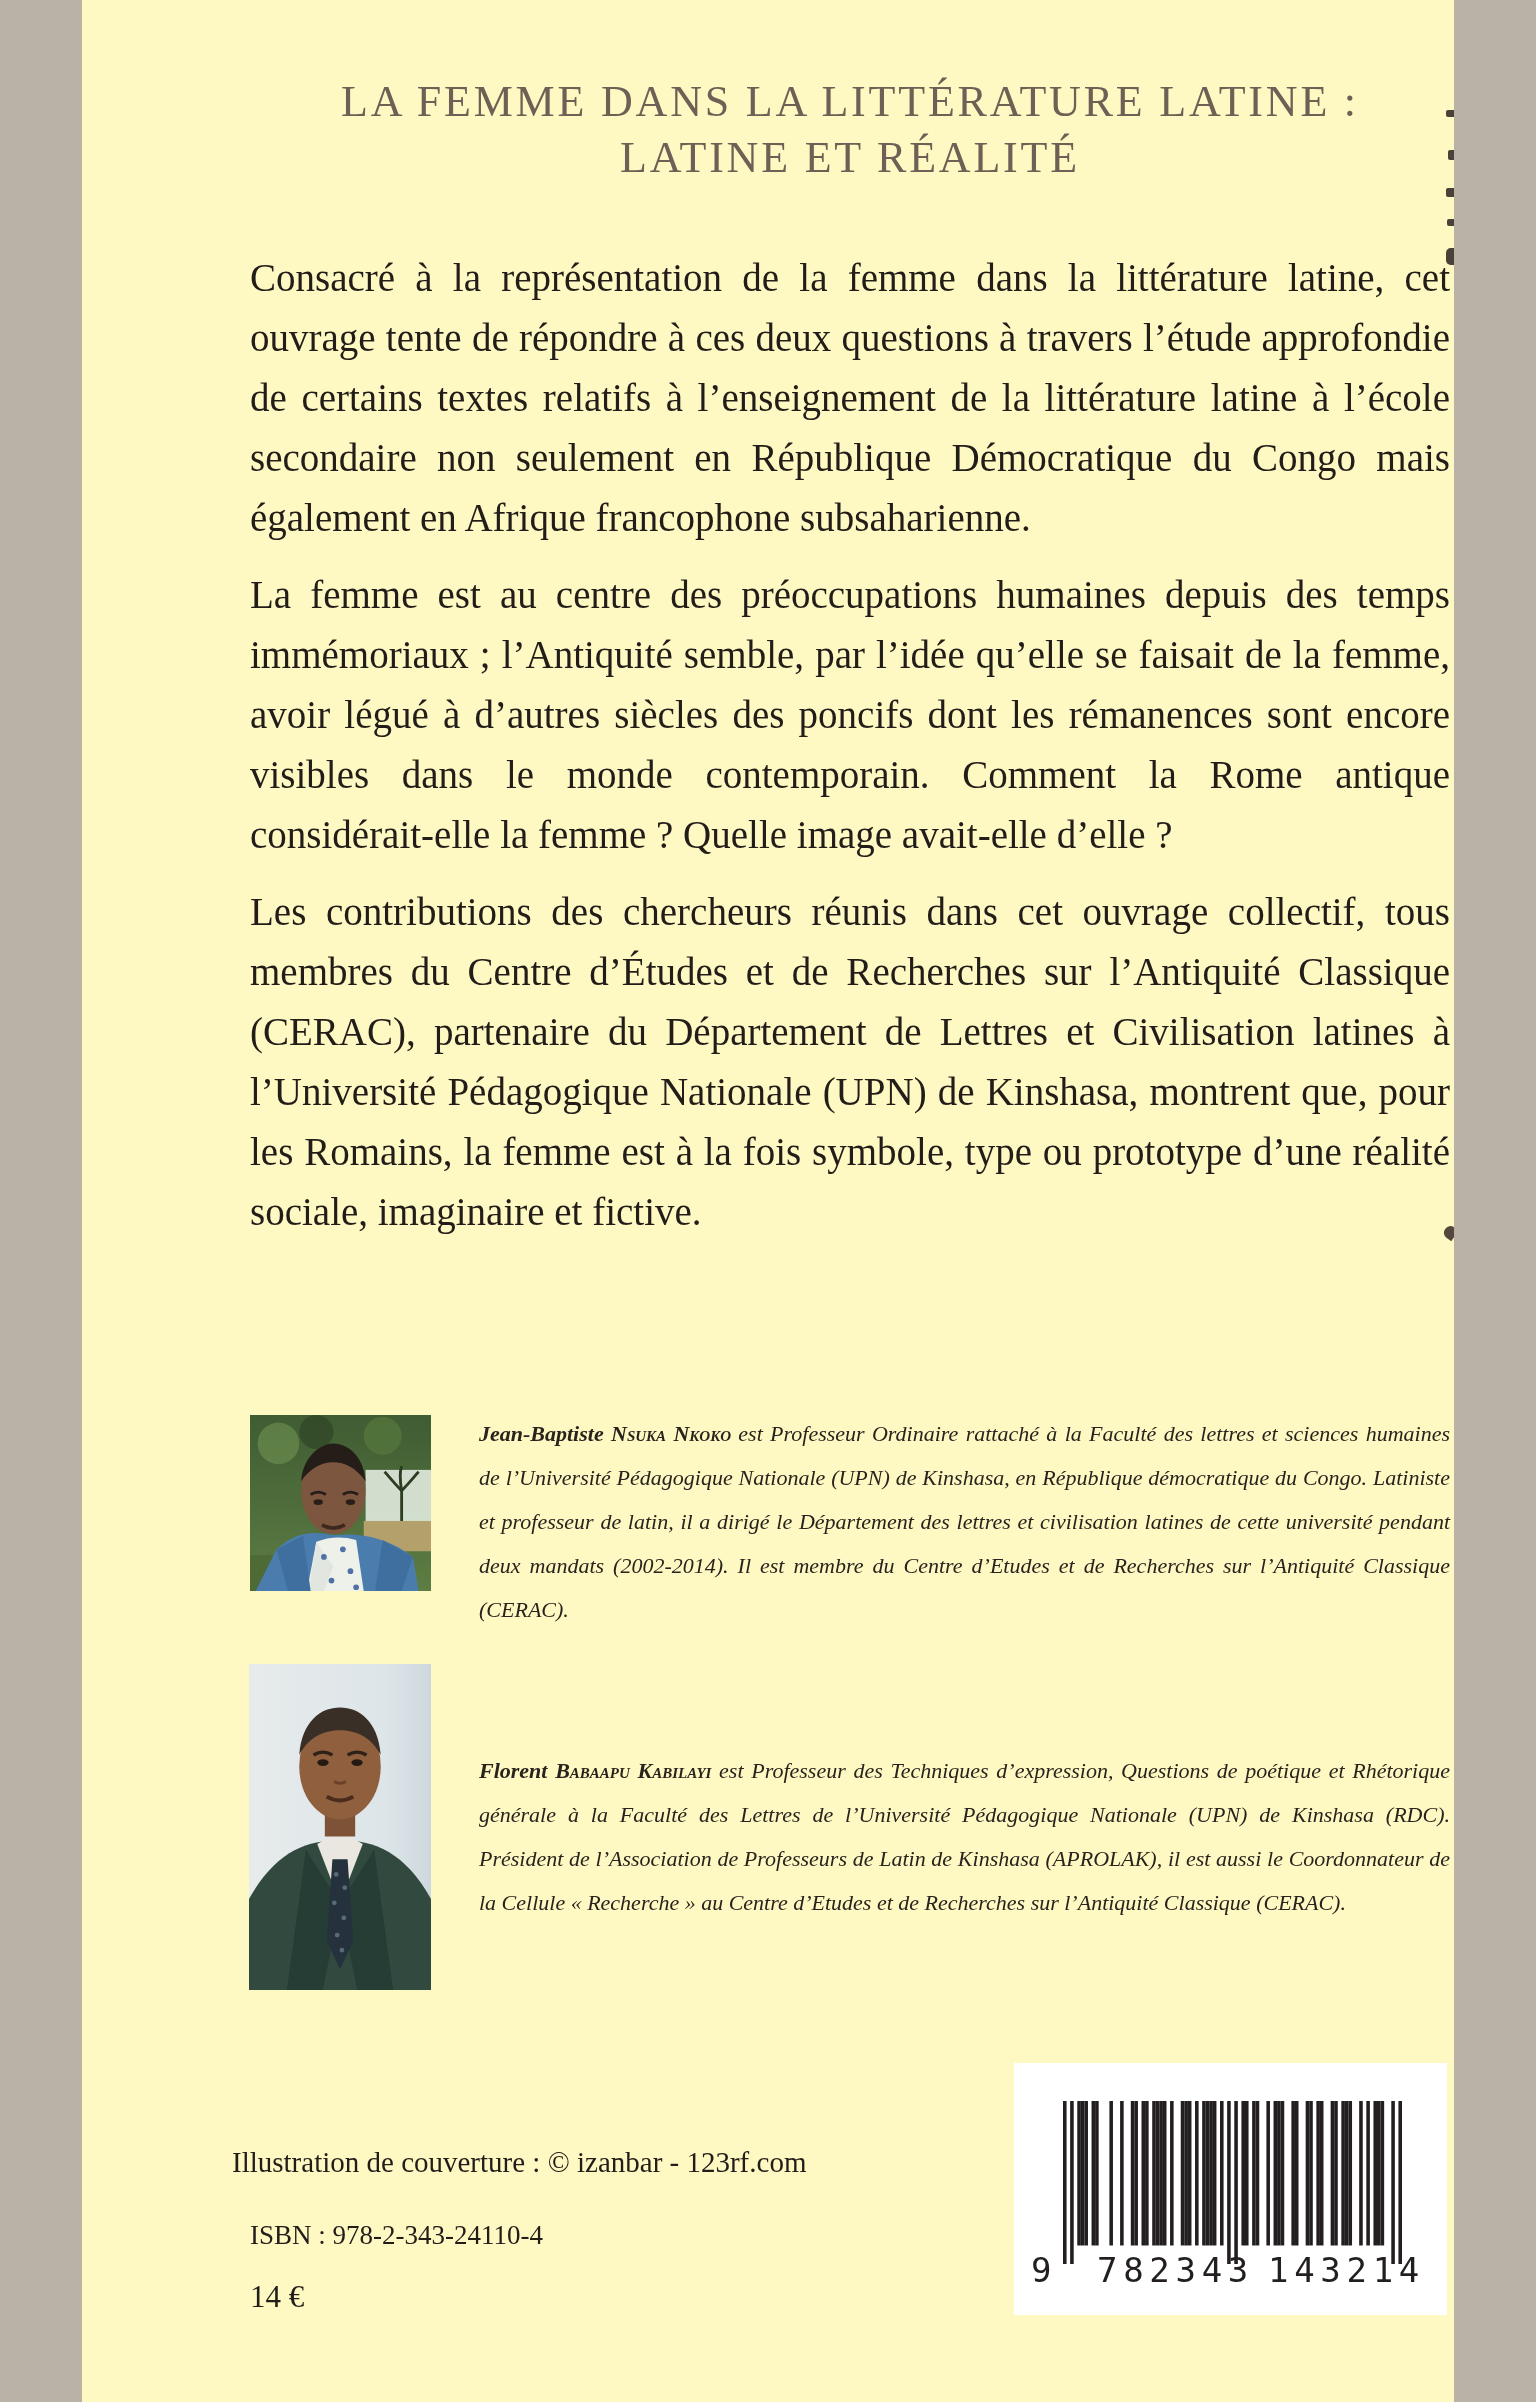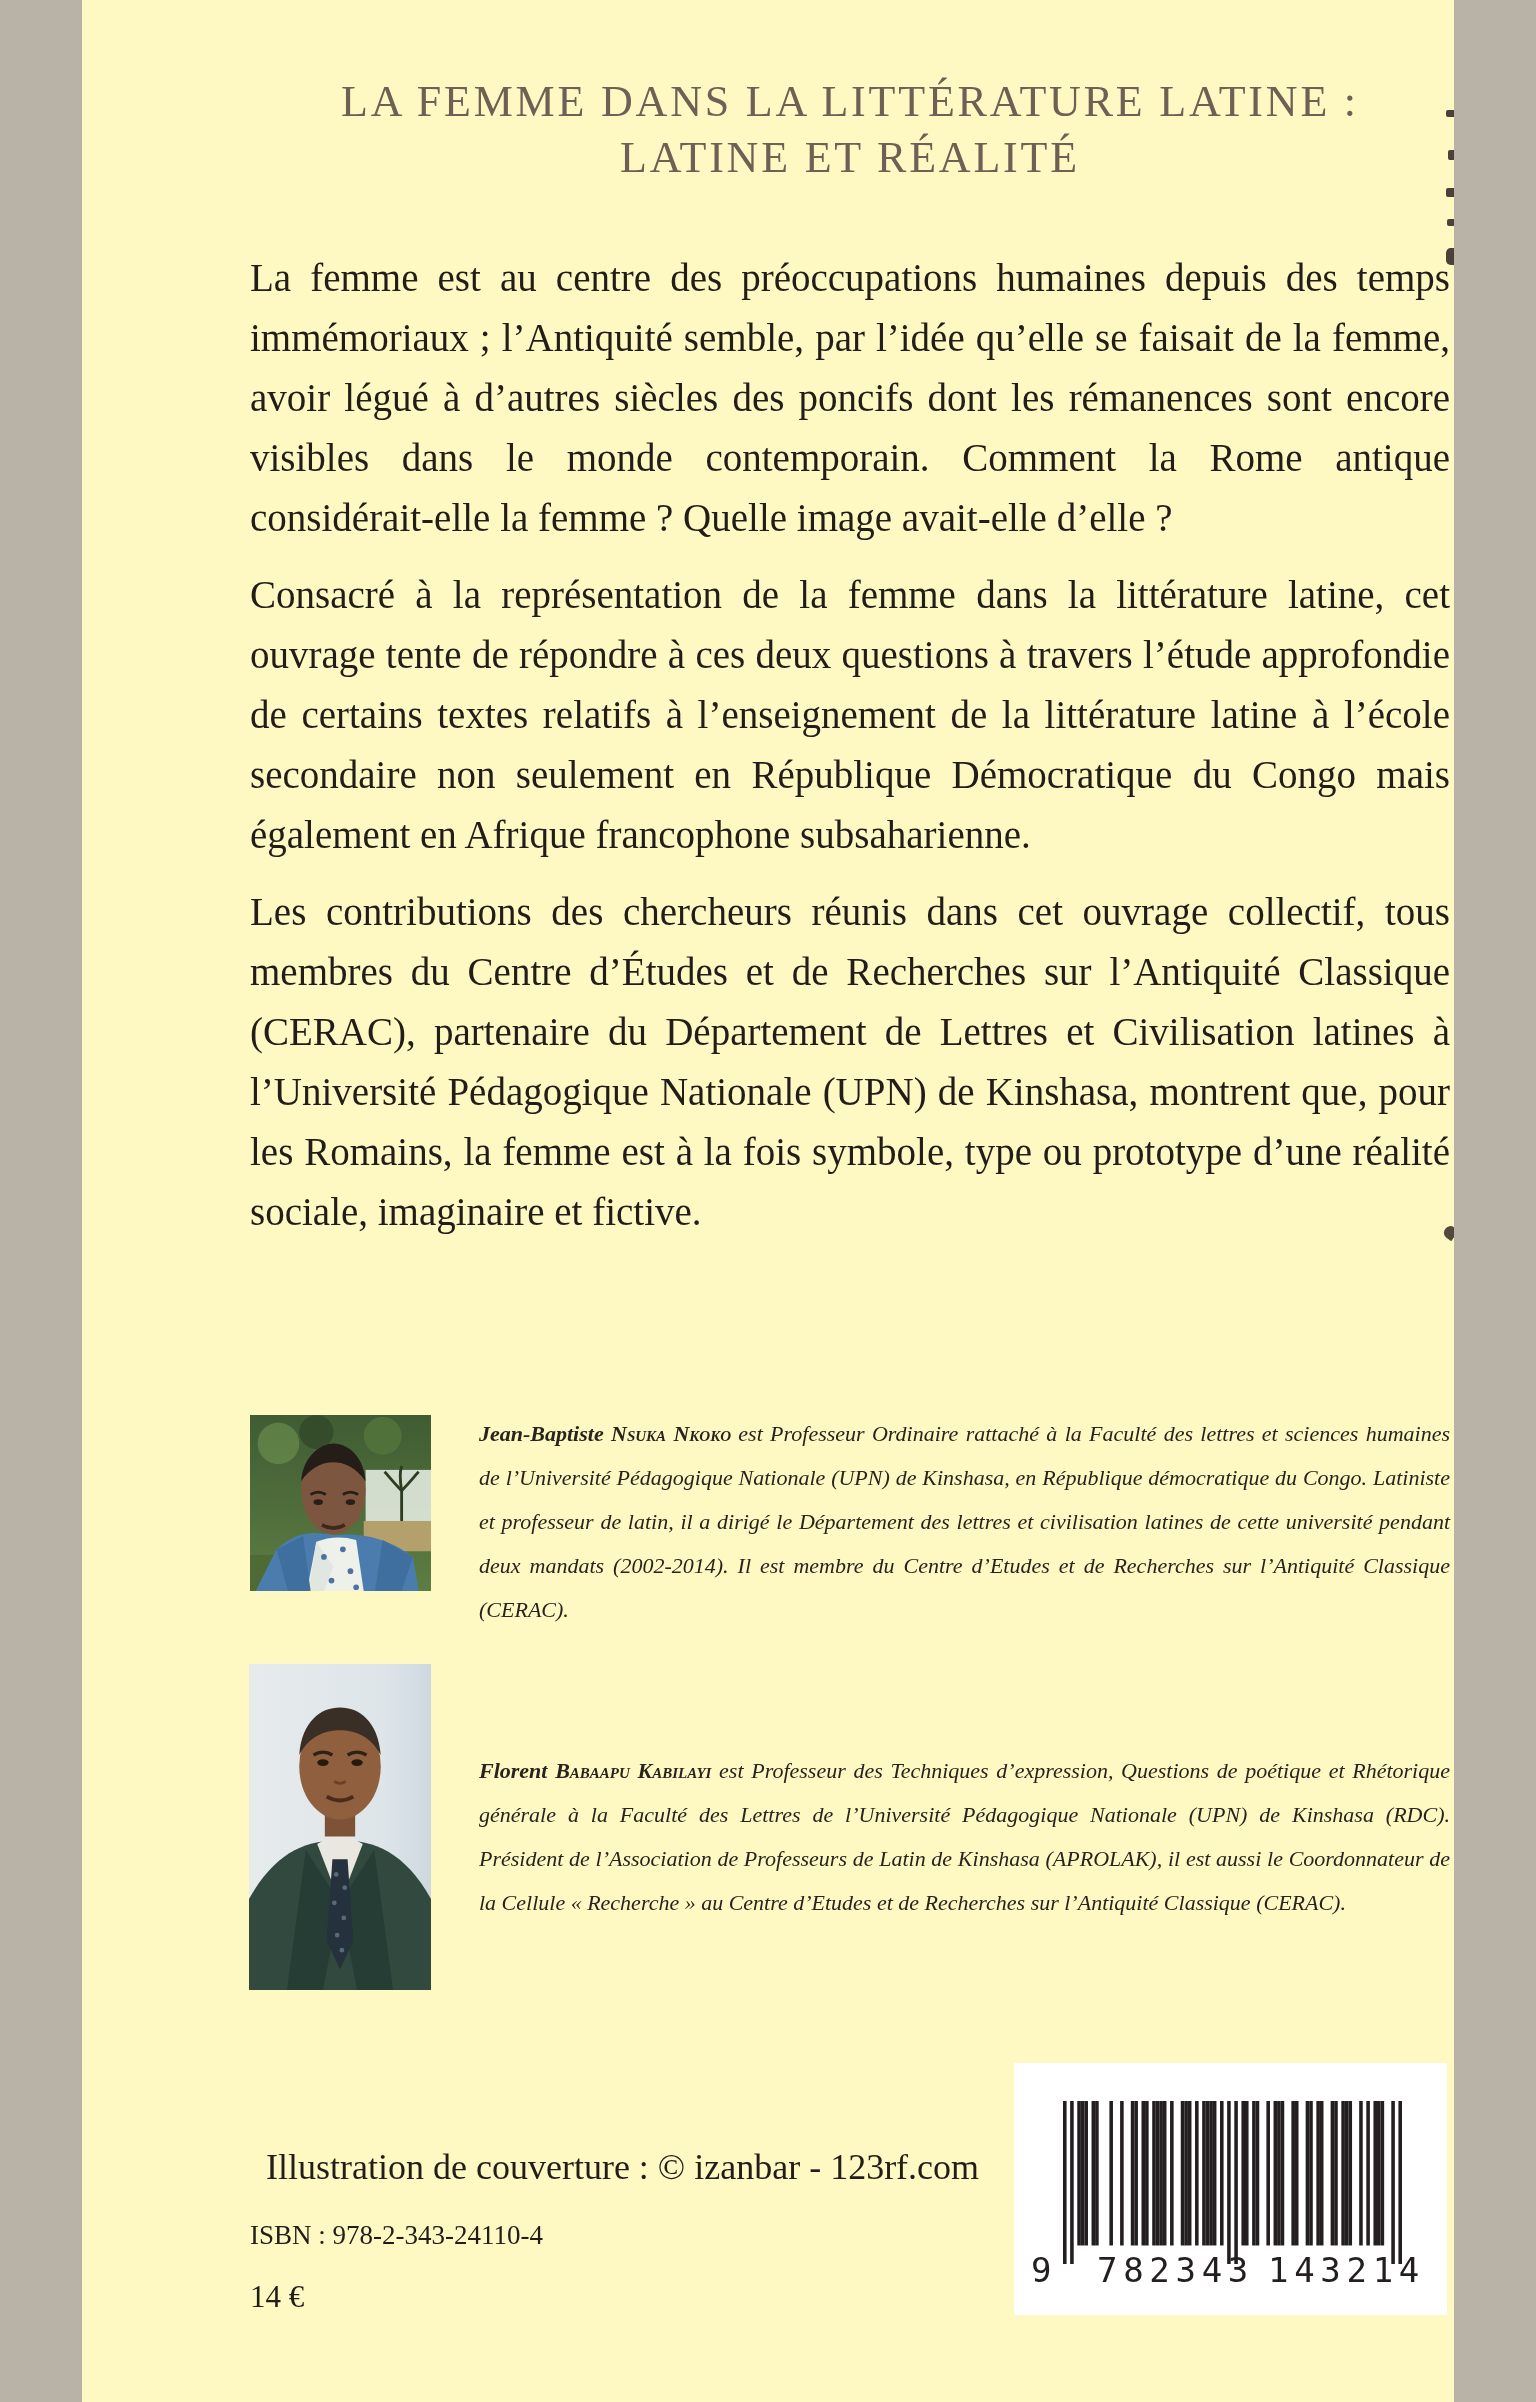--- a/index.html
+++ b/index.html
@@ -28,21 +28,21 @@
   .bio-text{
     position:absolute; left:397px; width:971px;
     font-style:italic; color:#29231d; font-size:22px; line-height:44px;
     text-align:justify; margin:0;
   }
   .bio1-text{top:1412px;}
   .bio2-text{top:1749px;}
   .bio-name{font-weight:bold;}
   .sc{font-variant:small-caps;}
   
-  .credit{position:absolute; left:184px; top:2146px; font-size:36px; color:#221d18; margin:0;}
+  .credit{position:absolute; left:150px; top:2146px; font-size:29px; color:#221d18; margin:0;}
   .isbn{position:absolute; left:168px; top:2220px; font-size:27px; color:#221d18; margin:0;}
   .price{position:absolute; left:168px; top:2279px; font-size:31px; color:#221d18; margin:0;text-align:center;}
   
   .barcode-box{
     position:absolute; left:932px; top:2063px; width:433px; height:252px;
     background:#ffffff;
   }
   .barcode-bars{
     position:absolute; left:49px; top:38px; width:339px; height:163px;
   }
@@ -67,22 +67,22 @@
 <body>
 
 <div class="cover">
 
   <h1 class="title">
     <span>LA FEMME DANS LA LITTÉRATURE LATINE :</span><br>
     <span>LATINE ET RÉALITÉ</span>
   </h1>
 
   <div class="blurb">
+    <p>Consacré à la représentation de la femme dans la littérature latine, cet ouvrage tente de répondre à ces deux questions à travers l’étude approfondie de certains textes relatifs à l’enseignement de la littérature latine à l’école secondaire non seulement en République Démocratique du Congo mais également en Afrique francophone subsaharienne.</p>
     <p>La femme est au centre des préoccupations humaines depuis des temps immémoriaux ; l’Antiquité semble, par l’idée qu’elle se faisait de la femme, avoir légué à d’autres siècles des poncifs dont les rémanences sont encore visibles dans le monde contemporain. Comment la Rome antique considérait-elle la femme ? Quelle image avait-elle d’elle ?</p>
-    <p>Consacré à la représentation de la femme dans la littérature latine, cet ouvrage tente de répondre à ces deux questions à travers l’étude approfondie de certains textes relatifs à l’enseignement de la littérature latine à l’école secondaire non seulement en République Démocratique du Congo mais également en Afrique francophone subsaharienne.</p>
     <p>Les contributions des chercheurs réunis dans cet ouvrage collectif, tous membres du Centre d’Études et de Recherches sur l’Antiquité Classique (CERAC), partenaire du Département de Lettres et Civilisation latines à l’Université Pédagogique Nationale (UPN) de Kinshasa, montrent que, pour les Romains, la femme est à la fois symbole, type ou prototype d’une réalité sociale, imaginaire et fictive.</p>
   </div>
 
   <svg class="photo photo1" viewBox="0 0 191 186" preserveAspectRatio="none">
     <defs>
       <linearGradient id="fol" x1="0" y1="0" x2="0" y2="1">
         <stop offset="0" stop-color="#3f5c33"></stop>
           <stop offset="1" stop-color="#5e7d43"></stop>
       </linearGradient>
     </defs>

